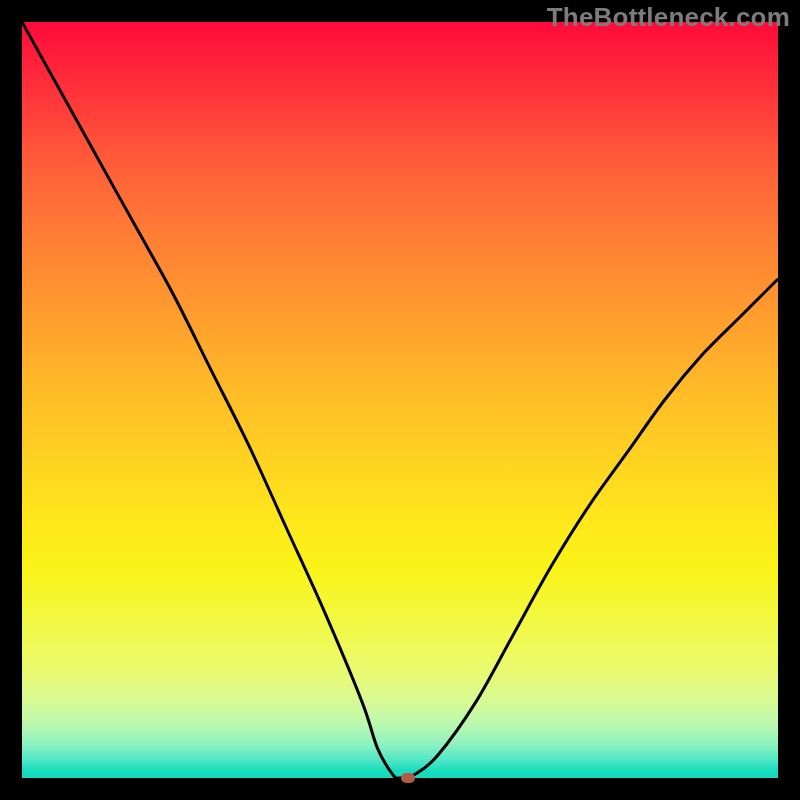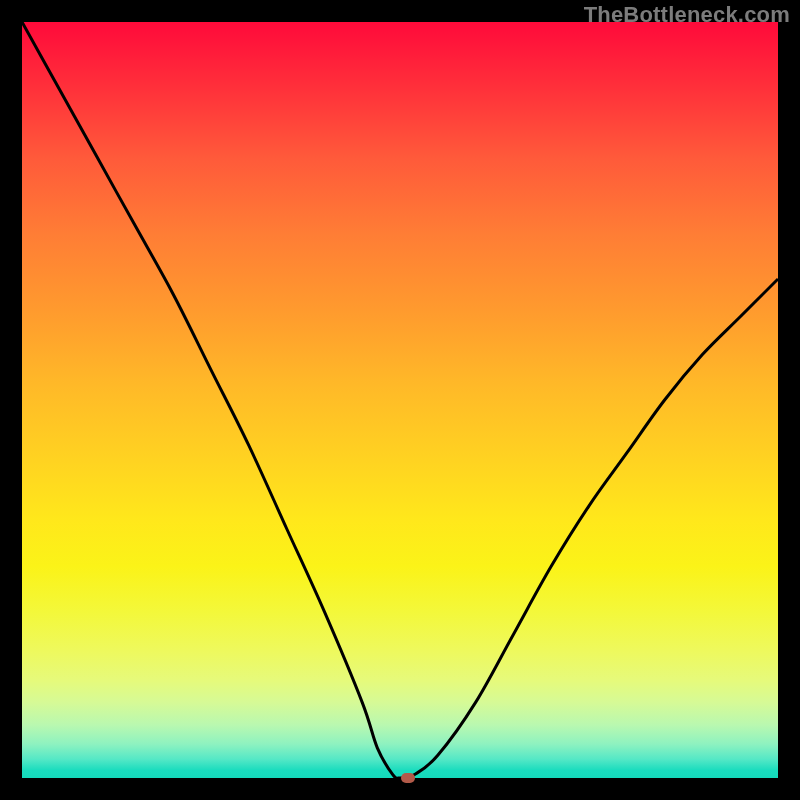--- a/index.html
+++ b/index.html
@@ -43,21 +43,21 @@
       #8ef2c0 95.5%,
       #55e8c6 97.5%,
       #19dcbe 99%,
       #14d9bb 100%);
   }
   .watermark {
     position: absolute;
     top: 2px;
     right: 10px;
     color: #7c7c7c;
-    font-size: 22px;
+    font-size: 26px;
     font-weight: 600;
     letter-spacing: 0.2px;
     user-select: none;
   }
   svg.curve {
     position: absolute;
     left: 0;
     top: 0;
     width: 756px;
     height: 756px;

